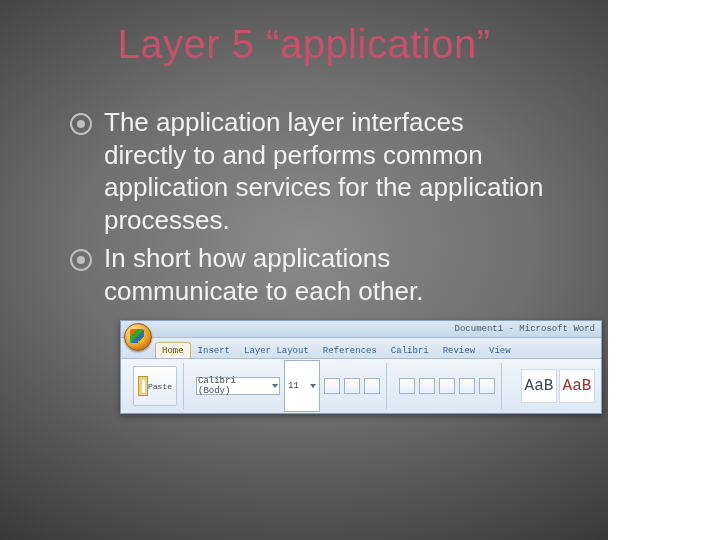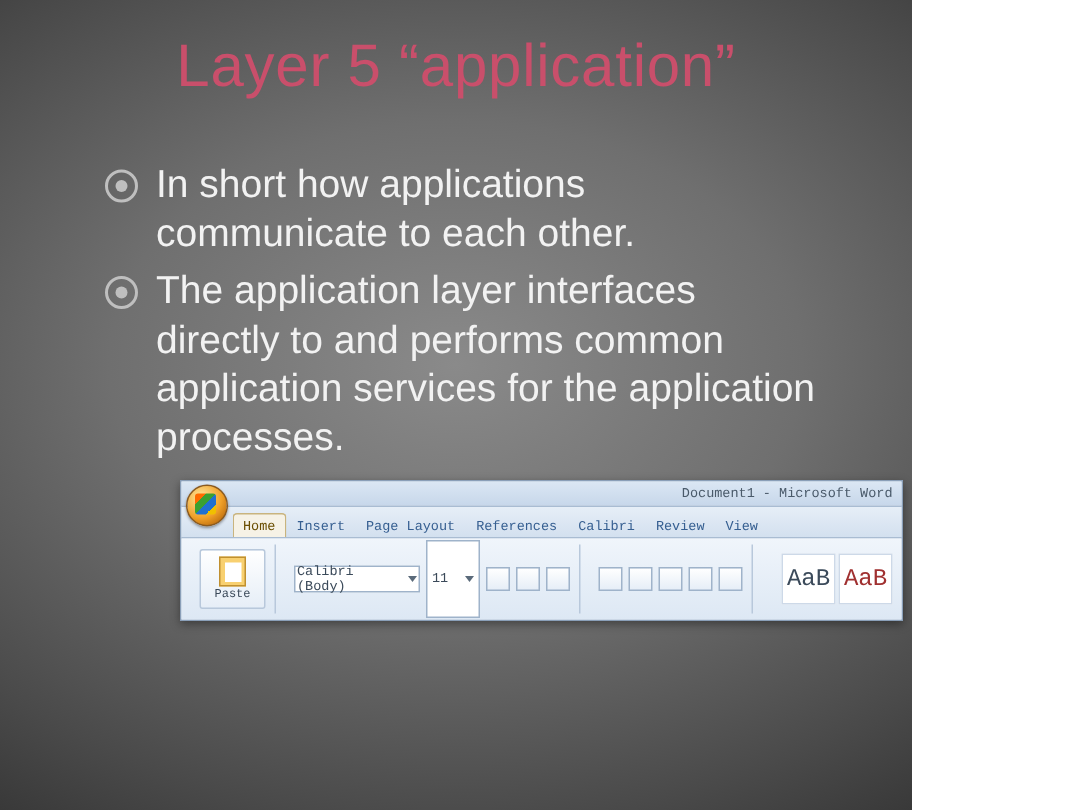--- a/index.html
+++ b/index.html
@@ -14,57 +14,57 @@
   .ribbon{position:absolute;top:320px;left:120px;width:480px;background:#e9f0f8;border:1px solid #8a9fb8;font-family:Liberation Mono, monospace;font-size:9px;color:#3b4a5a;box-shadow:0 2px 6px rgba(0,0,0,.4)}
   .rtitle{height:16px;background:linear-gradient(#dbe7f4,#c7d7ea);border-bottom:1px solid #a9bcd2;display:flex;align-items:center;justify-content:flex-end;padding:0 6px;color:#4a5a6a}
   .orb{position:absolute;left:3px;top:2px;width:26px;height:26px;border-radius:50%;background:radial-gradient(circle at 35% 30%,#ffe9a0,#f0a028 55%,#a05000 100%);border:1px solid #8a5a20;box-shadow:0 1px 2px rgba(0,0,0,.4);z-index:3}
   .orb:after{content:"";position:absolute;left:5px;top:5px;width:14px;height:14px;border-radius:2px;background:linear-gradient(135deg,#ff6a00 0 25%,#3aa030 25% 50%,#2070d0 50% 75%,#f0c000 75% 100%)}
   .tabs{height:20px;background:linear-gradient(#e6eef7,#d3e0ef);display:flex;align-items:flex-end;padding-left:34px;border-bottom:1px solid #a9bcd2}
   .tab{padding:3px 6px 2px;border:1px solid transparent;border-bottom:none;color:#365f91;cursor:pointer}
   .tab.active{background:#f6f2e6;border-color:#c9b47e;color:#6a4e00;border-radius:3px 3px 0 0}
   .rbody{height:46px;background:linear-gradient(#f0f5fb,#dde8f4);display:flex;align-items:center;padding:4px 6px;gap:6px}
   .grp{display:flex;align-items:center;gap:4px;padding:0 6px;border-right:1px solid #b8c8db;height:100%}
   .btn{height:26px;min-width:20px;padding:0 4px;border:1px solid #b8c8db;border-radius:2px;background:linear-gradient(#fff,#e6eef7);display:flex;align-items:center;justify-content:center;cursor:pointer}
-  .btn.paste{flex-direction:column;height:38px;width:34px;font-size:8px;color:#3b4a5a}
+  .btn.paste{flex-direction:row;height:38px;width:34px;font-size:8px;color:#3b4a5a}
   .paste-ico{width:16px;height:18px;background:#f8d070;border:1px solid #c09030;position:relative;margin-bottom:1px}
   .paste-ico:after{content:"";position:absolute;left:3px;top:3px;right:2px;bottom:2px;background:#fff}
   .fontbox{width:80px;height:16px;border:1px solid #9fb3ca;background:#fff;display:flex;align-items:center;padding:0 1px;justify-content:space-between}
   .dd{width:0;height:0;border-left:3px solid transparent;border-right:3px solid transparent;border-top:4px solid #5a6a7a}
   .sizebox{width:28px;height:16px;border:1px solid #9fb3ca;background:#fff;display:flex;align-items:center;padding:17px 3px;justify-content:space-between}
   .sq{width:14px;height:14px;border:1px solid #9fb3ca;background:linear-gradient(#fff,#e6eef7)}
   .styles{display:flex;gap:2px;margin-left:auto}
   .sty{width:34px;height:32px;border:1px solid #cdd9e8;background:#fff;display:flex;align-items:center;justify-content:center;font-size:16px;color:#3b4a5a}
   .sty:nth-child(2){color:#a03030}
 </style>
 </head>
 <body>
 
 <div class="slide">
   <div class="title">Layer 5 “application”</div>
 
   <div class="body">
     <div class="bul">
       <span class="bico"></span>
-      <span class="btx">In short how applications communicate to each other.</span>
+      <span class="btx">The application layer interfaces directly to and performs common application services for the application processes.</span>
     </div>
     <div class="bul">
       <span class="bico"></span>
-      <span class="btx">The application layer interfaces directly to and performs common application services for the application processes.</span>
+      <span class="btx">In short how applications communicate to each other.</span>
     </div>
   </div>
 
   <div class="ribbon">
     <div class="orb"></div>
     <div class="rtitle">
       <span>Document1 - Microsoft Word</span>
     </div>
     <div class="tabs">
       <div class="tab active">Home</div>
       <div class="tab">Insert</div>
-      <div class="tab">Page Layout</div>
+      <div class="tab">Layer Layout</div>
       <div class="tab">References</div>
       <div class="tab">Calibri</div>
       <div class="tab">Review</div>
       <div class="tab">View</div>
     </div>
     <div class="rbody">
       <div class="grp">
         <div class="btn paste">
           <div class="paste-ico"></div>
           <span>Paste</span>

